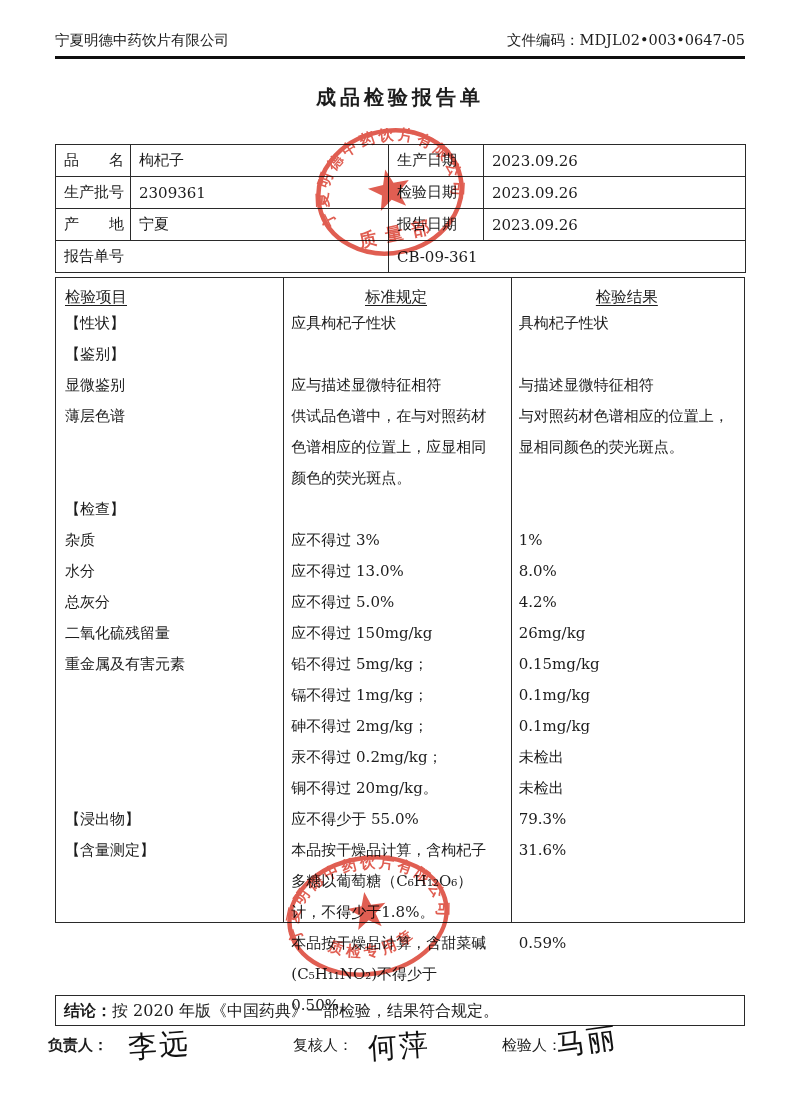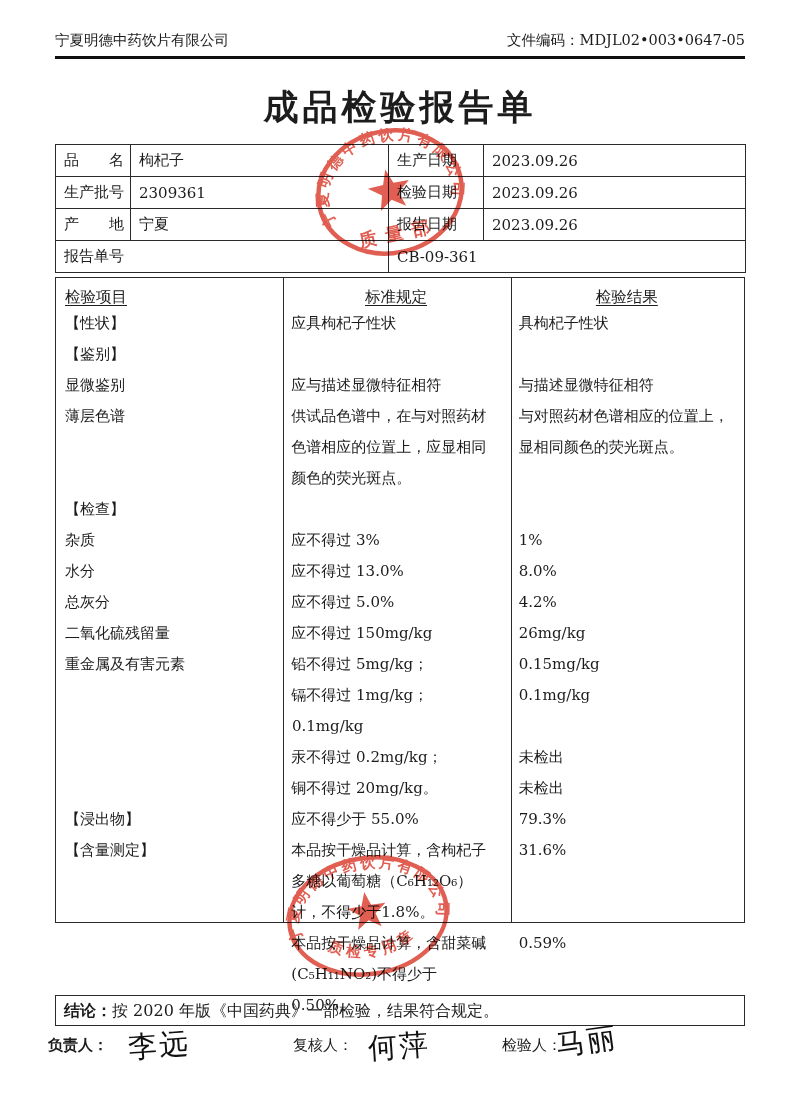--- a/index.html
+++ b/index.html
@@ -7,21 +7,21 @@
     width:800px;height:1099px;position:relative;background:#ffffff;
     font-family:"DejaVu Serif","Liberation Serif",serif;
     color:#1c1c1c;overflow:hidden;
   }
   .abs{position:absolute;}
   
   .hdr-company{left:55px;top:31px;font-size:14.5px;}
   .hdr-code{right:55px;top:31px;font-size:14.5px;}
   .hdr-rule{left:55px;top:56px;width:690px;height:3px;background:#0f0f0f;}
   
-  .title{left:0;top:84px;width:800px;text-align:center;font-size:35px;font-weight:bold;letter-spacing:4px;}
+  .title{left:0;top:84px;width:800px;text-align:center;font-size:20px;font-weight:bold;letter-spacing:4px;}
   
   table.info{position:absolute;left:55px;top:144px;width:690px;border-collapse:collapse;table-layout:fixed;font-size:15px;}
   table.info td{border:1px solid #2a2a2a;height:31px;padding:0 0 0 8px;vertical-align:middle;}
   table.info col.c0{width:75px;} table.info col.c1{width:258px;}
   table.info col.c2{width:95px;} table.info col.c3{width:262px;}
   
   .mtable{left:55px;top:277px;width:690px;height:646px;border:1px solid #2a2a2a;box-sizing:border-box;background:transparent;}
   .vline{position:absolute;top:0;bottom:0;width:1px;background:#2a2a2a;}
   .v1{left:227px;} .v2{left:455px;}
   .mhead{display:flex;height:30px;align-items:flex-end;font-size:15.5px;}
@@ -145,20 +145,21 @@
         <div class="mcell c1">铅不得过 5mg/kg；</div>
         <div class="mcell c2">0.15mg/kg</div>
       </div>
       <div class="mrow">
         <div class="mcell c0"></div>
         <div class="mcell c1">镉不得过 1mg/kg；</div>
         <div class="mcell c2">0.1mg/kg</div>
       </div>
       <div class="mrow">
         <div class="mcell c0"></div>
+        <div class="mcell c1">砷不得过 2mg/kg；</div>
         <div class="mcell c2">0.1mg/kg</div>
       </div>
       <div class="mrow">
         <div class="mcell c0"></div>
         <div class="mcell c1">汞不得过 0.2mg/kg；</div>
         <div class="mcell c2">未检出</div>
       </div>
       <div class="mrow">
         <div class="mcell c0"></div>
         <div class="mcell c1">铜不得过 20mg/kg。</div>

